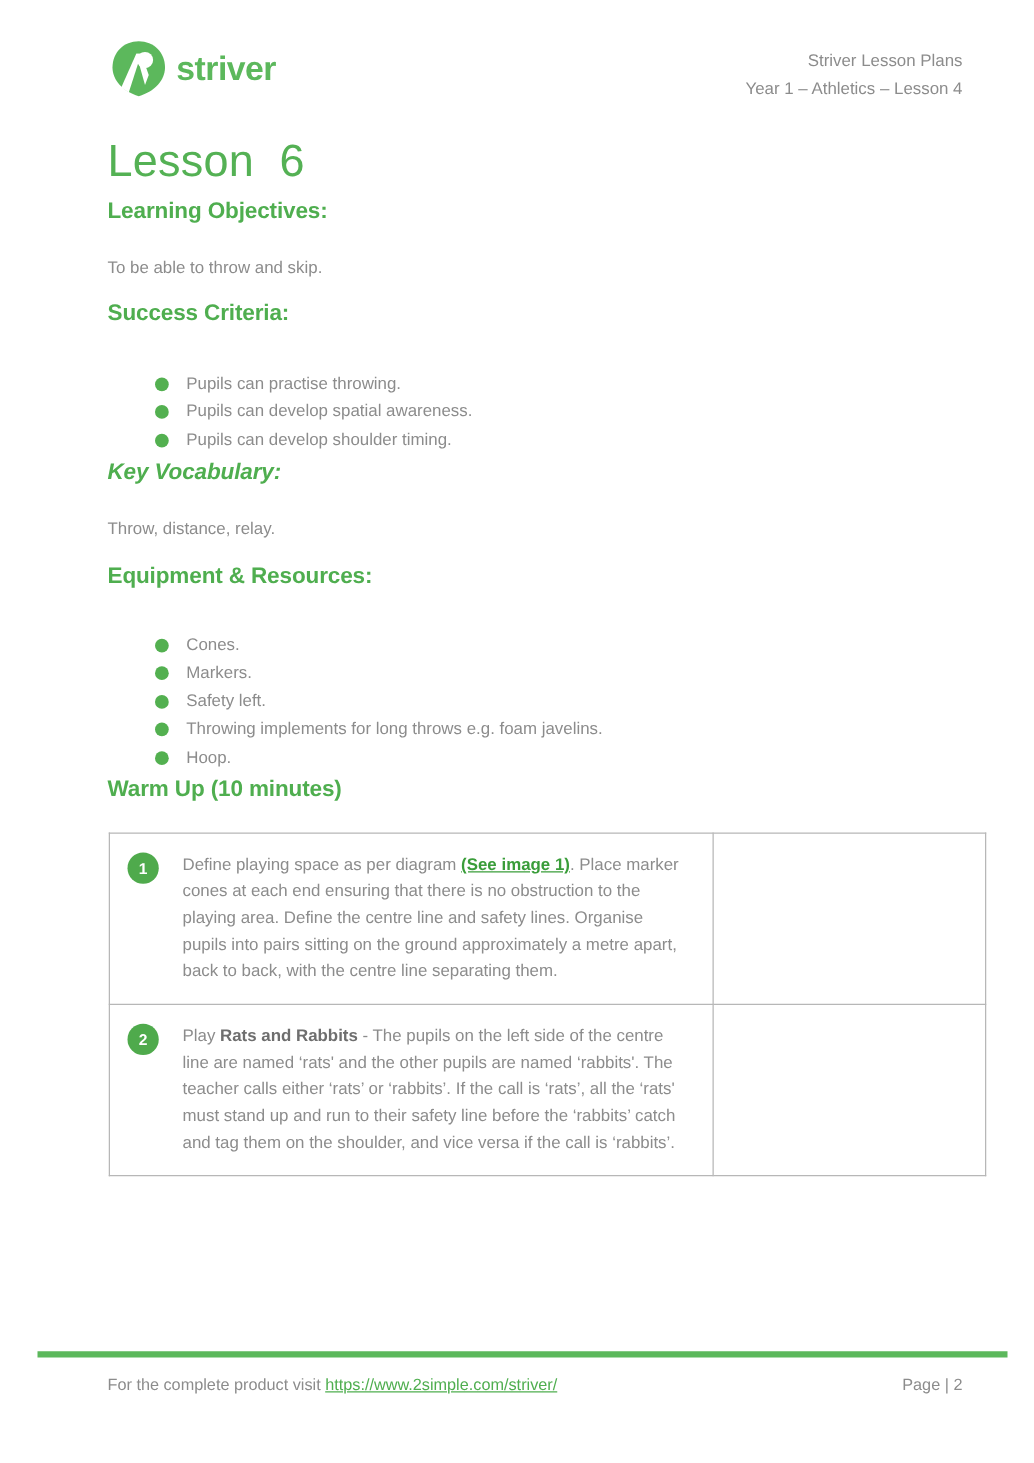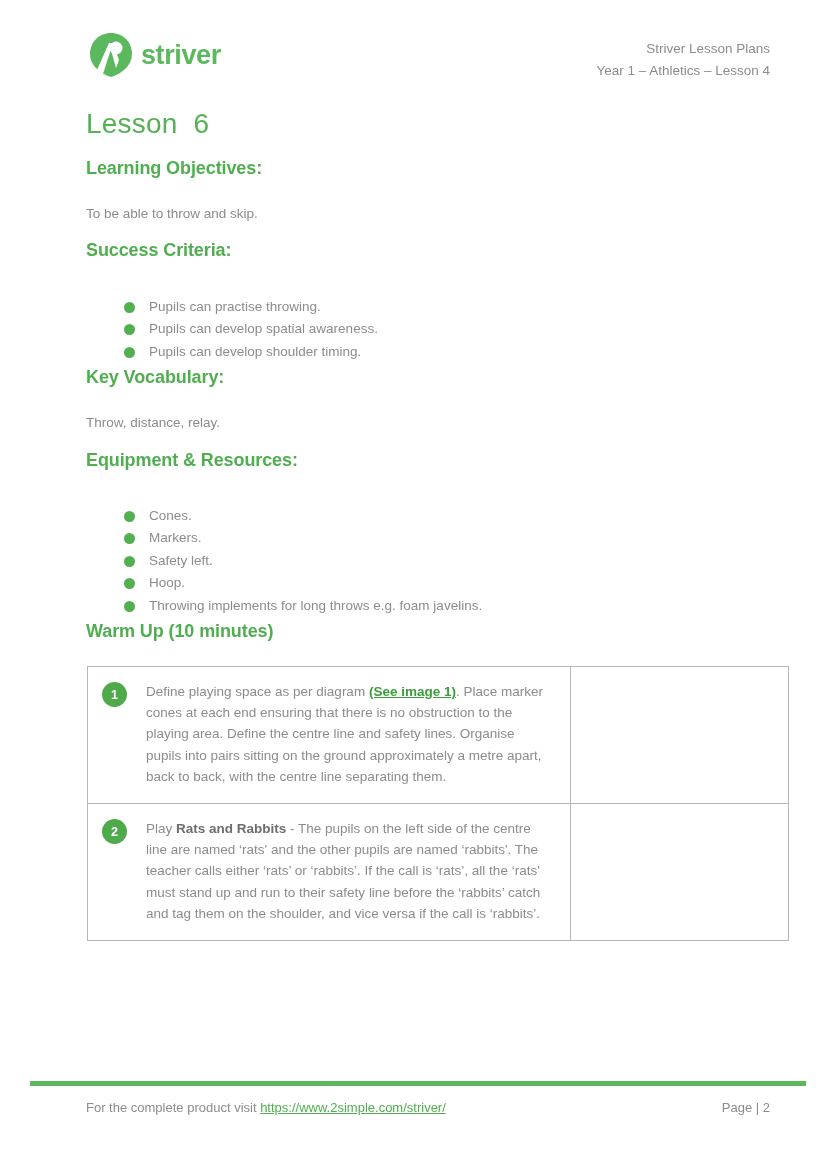--- a/index.html
+++ b/index.html
@@ -60,21 +60,21 @@
     color: #8c8c8c;
     font-size: 13.5px;
     line-height: 1.62;
   }
 
   
   .doc-title {
     position: absolute;
     left: 86px;
     top: 108px;
-    font-size: 28px;
+    font-size: 36px;
     color: #54b154;
     font-weight: normal;
     letter-spacing: 0.2px;
     white-space: pre;
   }
   .section-h {
     color: #4fae4f;
     font-size: 18px;
     font-weight: bold;
     letter-spacing: -0.1px;
@@ -230,34 +230,34 @@
 
   <div class="blk" style="top:240px;">
     <div class="section-h">Success Criteria:</div>
   </div>
   <ul class="bullets blk" style="top:284px;">
     <li><span class="dot"></span><span>Pupils can practise throwing.</span></li>
     <li><span class="dot"></span><span>Pupils can develop spatial awareness.</span></li>
     <li><span class="dot"></span><span>Pupils can develop shoulder timing.</span></li>
   </ul>
 
-  <div class="blk" style="top:367px;">
+  <div class="blk" style="top:367px;font-style:italic;">
     <div class="section-h">Key Vocabulary:</div>
   </div>
   <div class="blk body-text" style="top:413px;">Throw, distance, relay.</div>
 
   <div class="blk" style="top:450px;">
     <div class="section-h">Equipment &amp; Resources:</div>
   </div>
   <ul class="bullets blk" style="top:493px;">
     <li><span class="dot"></span><span>Cones.</span></li>
     <li><span class="dot"></span><span>Markers.</span></li>
     <li><span class="dot"></span><span>Safety left.</span></li>
+    <li><span class="dot"></span><span>Throwing implements for long throws e.g. foam javelins.</span></li>
     <li><span class="dot"></span><span>Hoop.</span></li>
-    <li><span class="dot"></span><span>Throwing implements for long throws e.g. foam javelins.</span></li>
   </ul>
 
   <div class="blk" style="top:621px;">
     <div class="section-h">Warm Up (10 minutes)</div>
   </div>
 
   <table class="act-table">
     <tbody>
       <tr>
         <td class="col-main">

